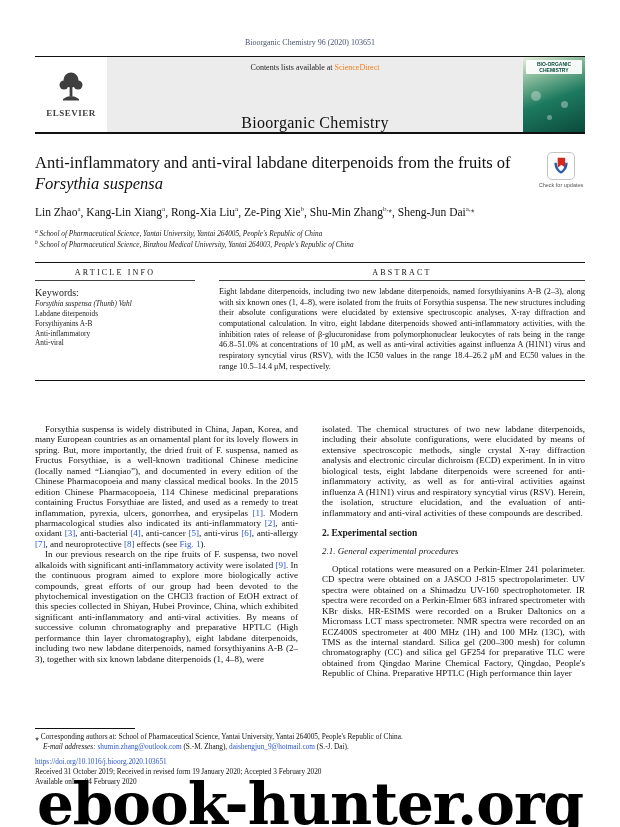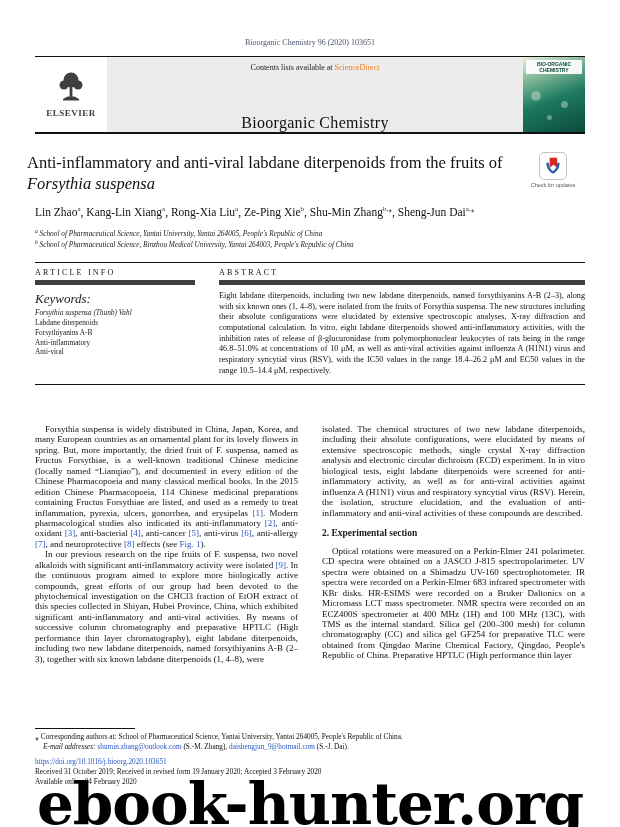--- a/index.html
+++ b/index.html
@@ -24,41 +24,41 @@
   .sd-link { color:#ef7f1a; text-decoration:none; cursor:pointer; }
   .journal-title { font-size:16px; color:#111; letter-spacing:0.3px; }
   .homepage-line { border-top:1px solid #111; font-size:8px; padding:3px 0 4px 0; color:#222; }
   .hp-link { color:#ef7f1a; text-decoration:none; cursor:pointer; }
   .cover { width:62px; position:relative; background:linear-gradient(160deg,#e8f0dd 0%,#8fbf9f 22%,#1d7a5f 55%,#0b4a3c 100%); overflow:hidden; }
   .cover-band { position:absolute; top:3px; left:3px; right:3px; background:rgba(255,255,255,0.92);
     font-family:"Liberation Sans", sans-serif; font-weight:bold; font-size:5px; line-height:6px;
     color:#0b4a3c; text-align:center; padding:1px 0; border-radius:1px; }
   .cover-dot { position:absolute; border-radius:50%; background:rgba(255,255,255,0.35); }
   
-  .title-row { position:absolute; top:152px; left:27px; width:550px; display:flex; justify-content:space-between; }
+  .title-row { position:absolute; top:152px; left:35px; width:550px; display:flex; justify-content:space-between; }
   .article-title { width:480px; font-size:16.5px; line-height:1.28; color:#111; }
   .article-title .ital { font-style:italic; }
   .crossmark { width:48px; text-align:center; cursor:pointer; }
   .crossmark-icon { width:28px; height:28px; margin:0 auto; border:1px solid #c4c4c4; border-radius:5px;
     background:#fff; display:flex; align-items:center; justify-content:center; }
   .crossmark-label { font-family:"Liberation Sans", sans-serif; font-size:5.5px; color:#555; margin-top:2px; line-height:1.2; }
   
   .authors { position:absolute; top:206px; left:35px; width:545px; font-size:11.5px; color:#111; }
   .authors sup { font-size:7px; vertical-align:super; line-height:0; color:#333; }
   .affiliations { position:absolute; top:229px; left:35px; width:545px;
     font-size:7.3px; font-style:italic; line-height:1.5; color:#222; }
   .affiliations sup { font-size:5.5px; vertical-align:super; line-height:0; }
   
   .info-block { position:absolute; top:262px; left:35px; width:550px; display:flex;
     border-top:1px solid #111; border-bottom:1px solid #111; padding:0 0 8px 0; }
   .info-left { width:172px; padding:5px 12px 0 0; }
   .info-right { flex:1; padding:5px 0 0 12px; }
-  .block-heading { font-size:8px; letter-spacing:2.2px; color:#111; border-bottom:5px solid #404040;
-    padding-bottom:3px; margin-bottom:6px; }
-  .kw-label { font-size:13px; font-style:italic; margin-bottom:1px; }
+  .block-heading { font-size:8px; letter-spacing:2.2px; color:#111; border-bottom:1px solid #404040;
+    padding-bottom:3px; margin-bottom:6px;text-align:center; }
+  .kw-label { font-size:10px; margin-bottom:1px; }
   .kw-list div { font-size:7.3px; line-height:1.35; }
   .kw-list div:first-child { font-style:italic; }
   .abstract-text { font-size:8.2px; line-height:1.3; text-align:justify; color:#111; }
   
   .col { position:absolute; top:424px; width:263px; }
   .col-left { left:35px; }
   .col-right { left:322px; }
   .sec-heading { font-size:9.5px; font-weight:bold; margin-bottom:8px; }
   .sec-subheading { font-size:9px; font-style:italic; margin:8px 0 8px 0; }
   .col p { font-size:9px; line-height:1.16; text-align:justify; text-indent:10px; color:#111; }
@@ -159,20 +159,21 @@
   </div>
 
   <div class="col col-left">
     <p>Forsythia suspensa is widely distributed in China, Japan, Korea, and many European countries as an ornamental plant for its lovely flowers in spring. But, more importantly, the dried fruit of F. suspensa, named as Fructus Forsythiae, is a well-known traditional Chinese medicine (locally named “Lianqiao”), and documented in every edition of the Chinese Pharmacopoeia and many classical medical books. In the 2015 edition Chinese Pharmacopoeia, 114 Chinese medicinal preparations containing Fructus Forsythiae are listed, and used as a remedy to treat inflammation, pyrexia, ulcers, gonorrhea, and erysipelas <span class="ref">[1]</span>. Modern pharmacological studies also indicated its anti-inflammatory <span class="ref">[2]</span>, anti-oxidant <span class="ref">[3]</span>, anti-bacterial <span class="ref">[4]</span>, anti-cancer <span class="ref">[5]</span>, anti-virus <span class="ref">[6]</span>, anti-allergy <span class="ref">[7]</span>, and neuroprotective <span class="ref">[8]</span> effects (see <span class="ref">Fig. 1</span>).</p>
     <p>In our previous research on the ripe fruits of F. suspensa, two novel alkaloids with significant anti-inflammatory activity were isolated <span class="ref">[9]</span>. In the continuous program aimed to explore more biologically active compounds, great efforts of our group had been devoted to the phytochemical investigation on the CHCl3 fraction of EtOH extract of this species collected in Shiyan, Hubei Province, China, which exhibited significant anti-inflammatory and anti-viral activities. By means of successive column chromatography and preparative HPTLC (High performance thin layer chromatography), eight labdane diterpenoids, including two new labdane diterpenoids, named forsythiyanins A-B (2–3), together with six known labdane diterpenoids (1, 4–8), were</p>
   </div>
 
   <div class="col col-right">
     <p class="noindent">isolated. The chemical structures of two new labdane diterpenoids, including their absolute configurations, were elucidated by means of extensive spectroscopic methods, single crystal X-ray diffraction analysis and electronic circular dichroism (ECD) experiment. In in vitro biological tests, eight labdane diterpenoids were screened for anti-inflammatory activity, as well as for anti-viral activities against influenza A (H1N1) virus and respiratory syncytial virus (RSV). Herein, the isolation, structure elucidation, and the evaluation of anti-inflammatory and anti-viral activities of these compounds are described.</p>
     <div class="sec-heading spaced">2. Experimental section</div>
+    <div class="sec-subheading">2.1. General experimental procedures</div>
     <p>Optical rotations were measured on a Perkin-Elmer 241 polarimeter. CD spectra were obtained on a JASCO J-815 spectropolarimeter. UV spectra were obtained on a Shimadzu UV-160 spectrophotometer. IR spectra were recorded on a Perkin-Elmer 683 infrared spectrometer with KBr disks. HR-ESIMS were recorded on a Bruker Daltonics on a Micromass LCT mass spectrometer. NMR spectra were recorded on an ECZ400S spectrometer at 400 MHz (1H) and 100 MHz (13C), with TMS as the internal standard. Silica gel (200–300 mesh) for column chromatography (CC) and silica gel GF254 for preparative TLC were obtained from Qingdao Marine Chemical Factory, Qingdao, People's Republic of China. Preparative HPTLC (High performance thin layer</p>
   </div>
 
   <div class="footnote">
     <div class="footnote-rule"></div>
     <div>⁎ Corresponding authors at: School of Pharmaceutical Science, Yantai University, Yantai 264005, People's Republic of China.</div>
     <div><span class="email-label">E-mail addresses: </span><a class="email-link">shumin.zhang@outlook.com</a><span> (S.-M. Zhang), </span><a class="email-link">daishengjun_9@hotmail.com</a><span> (S.-J. Dai).</span></div>
   </div>
 
   <div class="footer">

